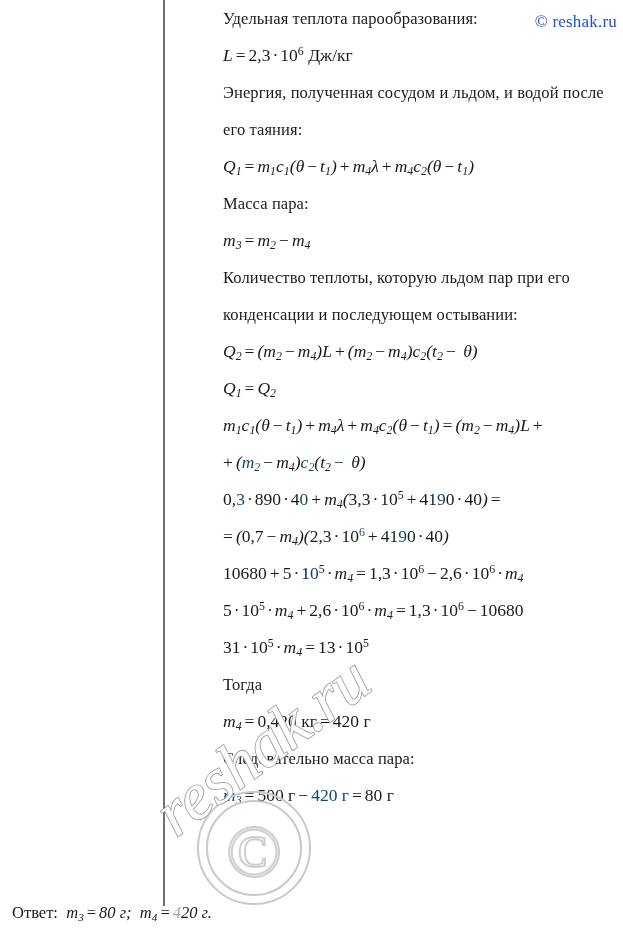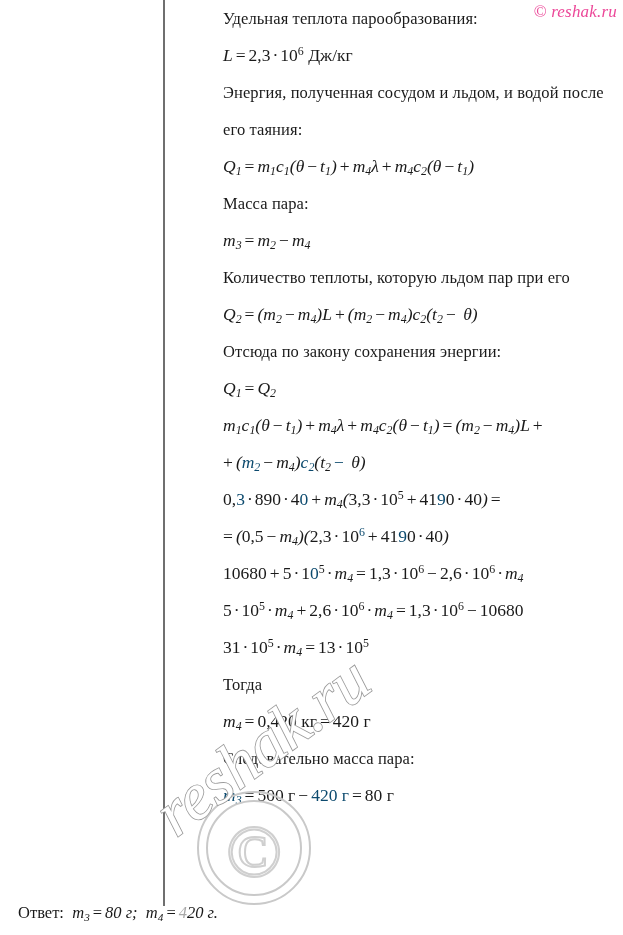--- a/index.html
+++ b/index.html
@@ -111,32 +111,31 @@
   }
 
   
   .faint { color: #0c4a6e; }
   .faint2 { color: #a8a8a8; }
 
   
   .credit {
     position: absolute;
     right: 6px;
-    top: 2px;
+    top: 12px;
     font-size: 17px;
     letter-spacing: .2px;
     white-space: nowrap;
-    color: #ec4899;
-    font-style: italic;
+    color: #1d4ed8;
   }
 
   
   .answer {
     position: absolute;
-    left: 18px;
+    left: 12px;
     top: 903px;
     font-size: 16.5px;
     white-space: nowrap;
   }
   .answer .lbl { font-style: normal; }
   .answer .mq { font-style: italic; }
 
   
   .wm {
     position: absolute;
@@ -196,45 +195,45 @@
       <i>Q<sub>1</sub></i><span class="op">=</span><i>m<sub>1</sub>c<sub>1</sub></i>(<i>θ</i><span class="op">−</span><i>t<sub>1</sub></i>)<span class="op">+</span><i>m<sub>4</sub>λ</i><span class="op">+</span><i>m<sub>4</sub>c<sub>2</sub></i>(<i>θ</i><span class="op">−</span><i>t<sub>1</sub></i>)
     </div>
 
     <div class="line txt">Масса пара:</div>
 
     <div class="line math">
       <i>m<sub>3</sub></i><span class="op">=</span><i>m<sub>2</sub></i><span class="op">−</span><i>m<sub>4</sub></i>
     </div>
 
     <div class="line txt">Количество теплоты, которую льдом пар при его</div>
+    <div class="line txt">конденсации и последующем остывании:</div>
 
     <div class="line math">
       <i>Q<sub>2</sub></i><span class="op">=</span>(<i>m<sub>2</sub></i><span class="op">−</span><i>m<sub>4</sub></i>)<i>L</i><span class="op">+</span>(<i>m<sub>2</sub></i><span class="op">−</span><i>m<sub>4</sub></i>)<i>c<sub>2</sub></i>(<i>t<sub>2</sub></i><span class="op">−</span>&nbsp;<i>θ</i>)
     </div>
 
-    <div class="line txt">Отсюда по закону сохранения энергии:</div>
 
     <div class="line math">
       <i>Q<sub>1</sub></i><span class="op">=</span><i>Q<sub>2</sub></i>
     </div>
 
     <div class="line math">
       <i>m<sub>1</sub>c<sub>1</sub></i>(<i>θ</i><span class="op">−</span><i>t<sub>1</sub></i>)<span class="op">+</span><i>m<sub>4</sub>λ</i><span class="op">+</span><i>m<sub>4</sub>c<sub>2</sub></i>(<i>θ</i><span class="op">−</span><i>t<sub>1</sub></i>)<span class="op">=</span>(<i>m<sub>2</sub></i><span class="op">−</span><i>m<sub>4</sub></i>)<i>L</i><span class="op">+</span>
     </div>
 
     <div class="line math">
       <span class="op" style="padding-left:0">+</span>(<i class="faint">m<sub>2</sub></i><span class="op">−</span><i>m<sub>4</sub></i>)<i class="faint">c<sub>2</sub></i>(<i>t<sub>2</sub></i><span class="op faint">−</span>&nbsp;<i>θ</i>)
     </div>
 
     <div class="line math">
       <span class="num">0,<span class="faint">3</span></span><span class="opn">·</span><span class="num">890</span><span class="opn">·</span><span class="num">4<span class="faint">0</span></span><span class="op">+</span><i>m<sub>4</sub></i>(<span class="num">3,3</span><span class="opn">·</span><span class="num">10<sup>5</sup></span><span class="op">+</span><span class="num">41<span class="faint">9</span>0</span><span class="opn">·</span><span class="num">40</span>)<span class="op">=</span>
     </div>
 
     <div class="line math">
-      <span class="op" style="padding-left:0">=</span>(<span class="num">0,5</span><span class="op">−</span><i>m<sub>4</sub></i>)(<span class="num">2,3</span><span class="opn">·</span><span class="num">10<sup class="faint">6</sup></span><span class="op">+</span><span class="num">41<span class="faint">9</span>0</span><span class="opn">·</span><span class="num">40</span>)
+      <span class="op" style="padding-left:0">=</span>(<span class="num">0,7</span><span class="op">−</span><i>m<sub>4</sub></i>)(<span class="num">2,3</span><span class="opn">·</span><span class="num">10<sup class="faint">6</sup></span><span class="op">+</span><span class="num">41<span class="faint">9</span>0</span><span class="opn">·</span><span class="num">40</span>)
     </div>
 
     <div class="line math">
       <span class="num">10680</span><span class="op">+</span><span class="num">5</span><span class="opn">·</span><span class="num">1<span class="faint">0</span><sup>5</sup></span><span class="opn">·</span><i>m<sub>4</sub></i><span class="op">=</span><span class="num">1,3</span><span class="opn">·</span><span class="num">10<sup>6</sup></span><span class="op">−</span><span class="num">2,6</span><span class="opn">·</span><span class="num">10<sup>6</sup></span><span class="opn">·</span><i>m<sub>4</sub></i>
     </div>
 
     <div class="line math">
       <span class="num">5</span><span class="opn">·</span><span class="num">10<sup>5</sup></span><span class="opn">·</span><i>m<sub>4</sub></i><span class="op">+</span><span class="num">2,6</span><span class="opn">·</span><span class="num">10<sup>6</sup></span><span class="opn">·</span><i>m<sub>4</sub></i><span class="op">=</span><span class="num">1,3</span><span class="opn">·</span><span class="num">10<sup>6</sup></span><span class="op">−</span><span class="num">10680</span>
     </div>
 

